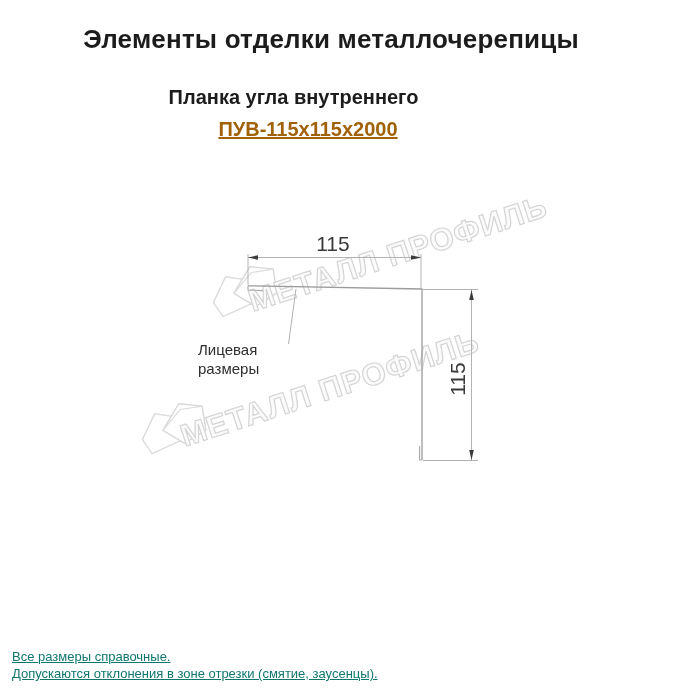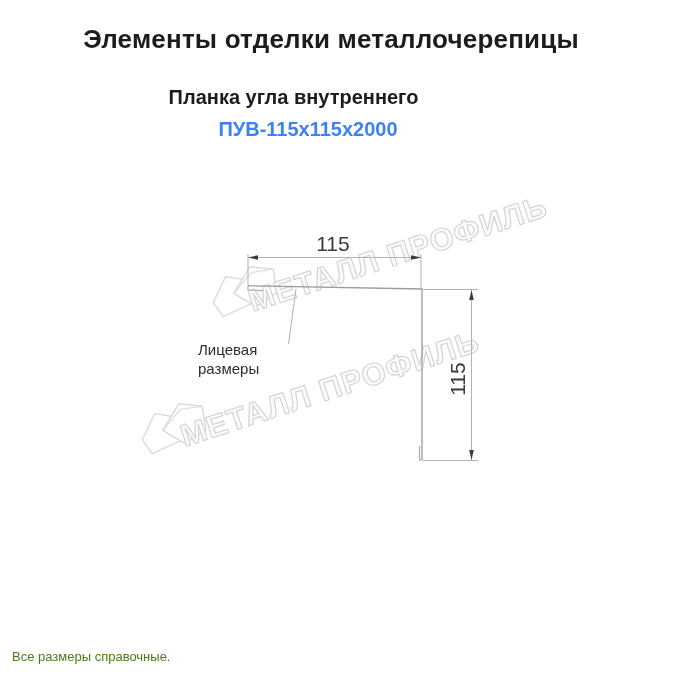--- a/index.html
+++ b/index.html
@@ -13,42 +13,42 @@
     top: 24px; left: 0; width: 662px;
     text-align: center; font-size: 26px; font-weight: bold;
     color: #1c1c1c; letter-spacing: 0.2px;
   }
   .subtitle {
     top: 86px; left: 0; width: 587px;
     text-align: center; font-size: 20px; font-weight: bold; color: #1c1c1c;
   }
   .model {
     top: 118px; left: 0; width: 616px;
-    text-align: center; font-size: 20px; font-weight: bold; color: #3b82f6;
+    text-align: center; font-size: 20px; font-weight: bold; color: #a16207; text-decoration: underline;
   }
 
   .drawing-svg { top: 0; left: 0; width: 700px; height: 700px; }
 
   .dim-label {
     font-size: 21px; color: #3a3a3a; text-align: center; line-height: 22px;
   }
   .dim-top { top: 233px; left: 283px; width: 100px; }
   .dim-right {
     top: 368px; left: 408px; width: 100px; height: 22px;
     transform: rotate(-90deg);
   }
 
   .face-label {
     top: 341px; left: 198px; width: 90px;
     text-align: left; font-size: 15px; line-height: 18.5px; color: #2e2e2e;
   }
 
   .footer {
     top: 648px; left: 12px; width: 660px;
-    font-size: 13px; line-height: 17px; color: #4d7c0f;
+    font-size: 13px; line-height: 17px; color: #0f766e; text-decoration: underline;
   }
 </style>
 </head>
 <body>
 
 <div class="page">
 
   <svg class="abs drawing-svg" viewBox="0 0 700 700" xmlns="http://www.w3.org/2000/svg">
 
     <g>
@@ -103,15 +103,16 @@
   <div class="abs dim-label dim-top">115</div>
   <div class="abs dim-label dim-right">115</div>
 
   <div class="abs face-label">
     <div>Лицевая</div>
     <div>размеры</div>
   </div>
 
   <div class="abs footer">
     <div>Все размеры справочные.</div>
+    <div>Допускаются отклонения в зоне отрезки (смятие, заусенцы).</div>
   </div>
 
 </div>
 
 </body></html>

